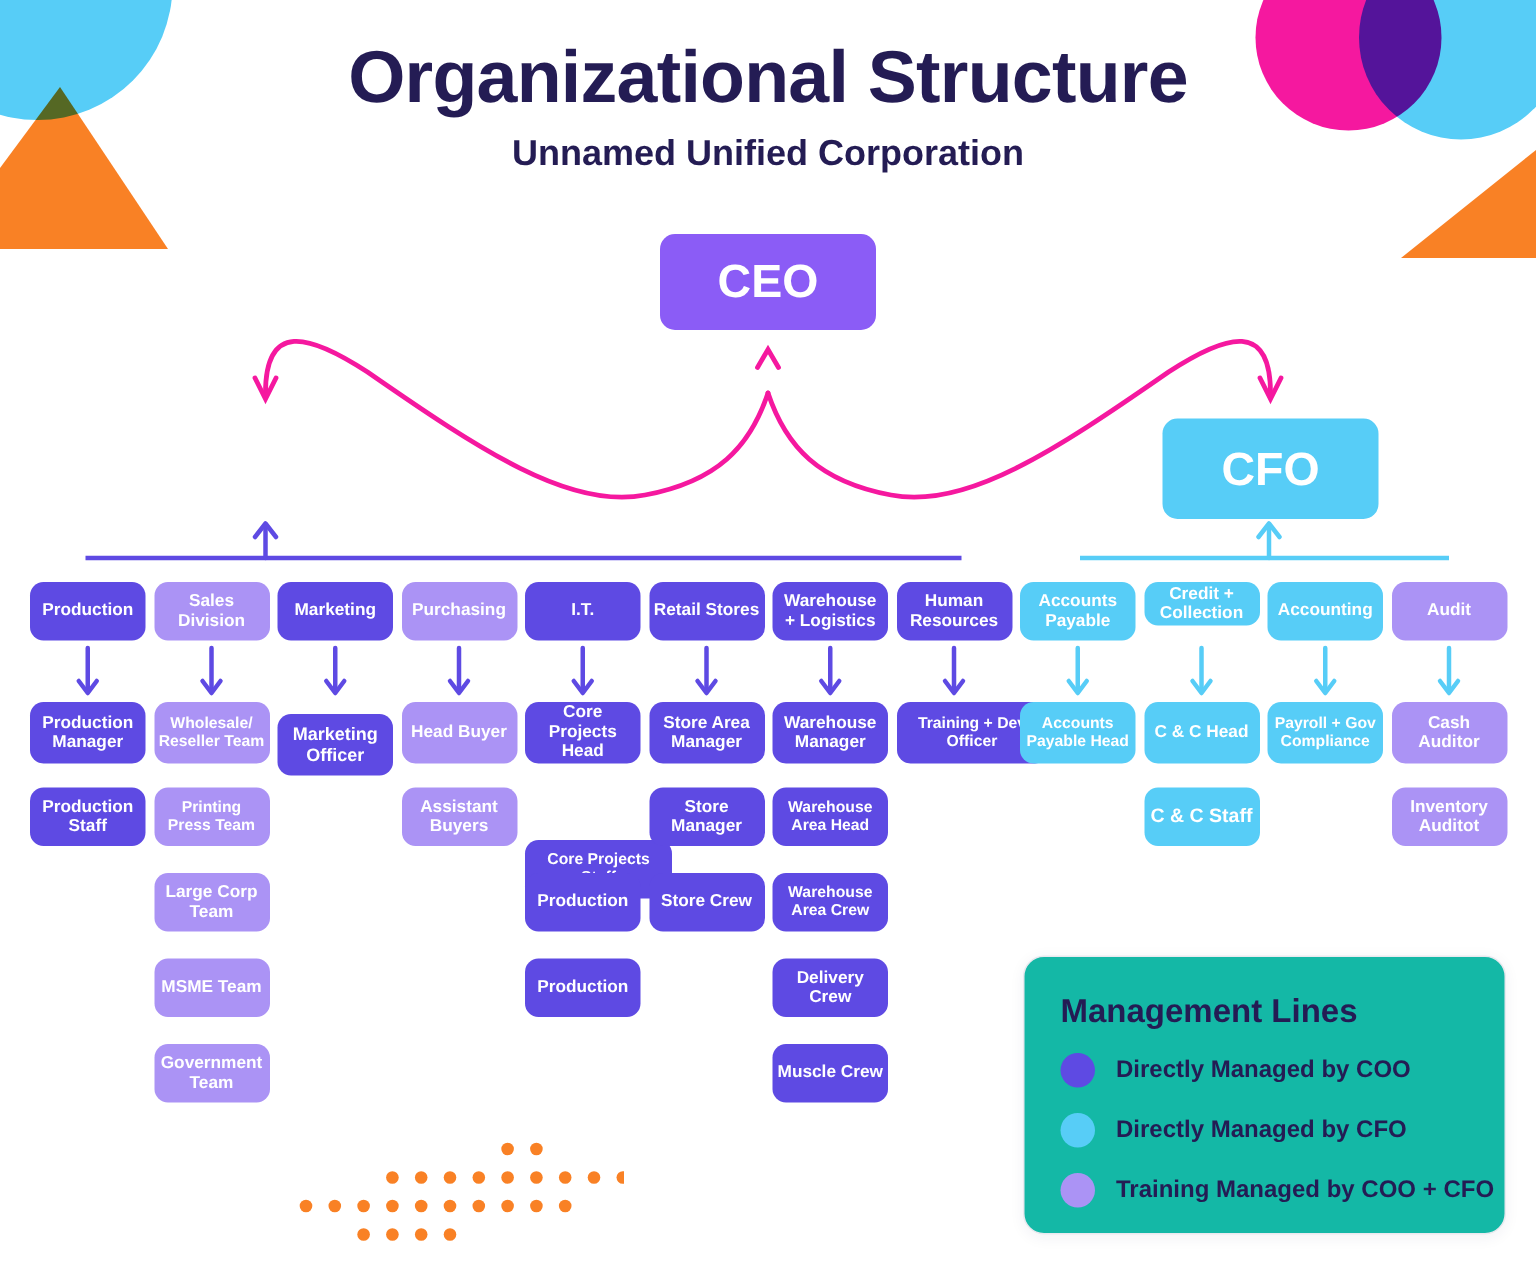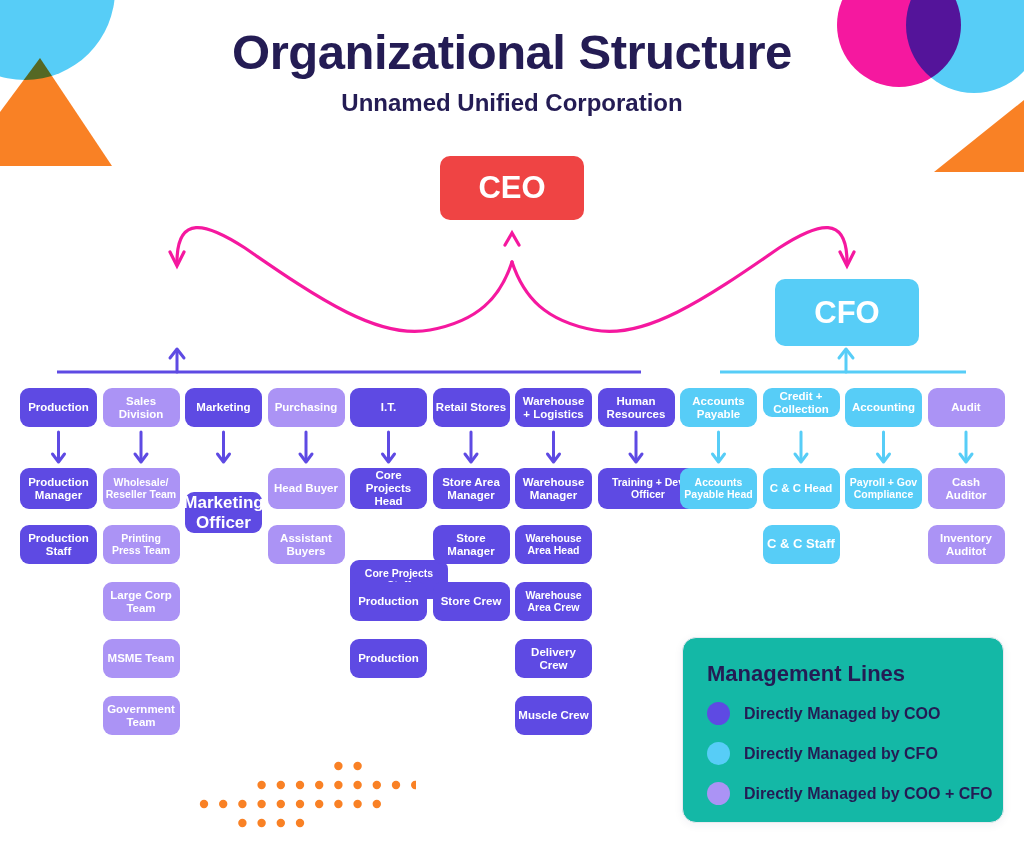--- a/index.html
+++ b/index.html
@@ -25,21 +25,21 @@
   #subtitle{
     position:absolute;left:0;top:89px;width:1024px;text-align:center;
     font-size:24px;font-weight:bold;color:#241c54;
   }
 
   
   .exec{
     position:absolute;border-radius:10px;display:flex;align-items:center;
     justify-content:center;color:#fff;font-weight:bold;
   }
-  #ceo-box{left:440px;top:156px;width:144px;height:64px;background:#ef4444;font-size:31px;}
+  #ceo-box{left:440px;top:156px;width:144px;height:64px;background:#8b5cf6;font-size:31px;}
   #coo-box{left:105px;top:279px;width:144px;height:67px;background:#5e4ae3;font-size:31px;}
   #cfo-box{left:775px;top:279px;width:144px;height:67px;background:#57cdf7;font-size:31px;}
 
   
   #links{position:absolute;left:0;top:0;width:1024px;height:853px;}
 
   
   .node{
     position:absolute;border-radius:9px;color:#ffffff;
     display:flex;align-items:center;justify-content:center;text-align:center;
@@ -135,21 +135,21 @@
       <div class="node c-coo" style="left: 20px; top: 388px; width: 77px; height: 39px; font-size: 11.5px;">Production</div>
       <div class="node c-coo" style="left: 20px; top: 468px; width: 77px; height: 41px; font-size: 11.5px;">Production Manager</div>
       <div class="node c-coo" style="left: 20px; top: 525px; width: 77px; height: 39px; font-size: 11.5px;">Production Staff</div>
       <div class="node c-both" style="left: 102.5px; top: 388px; width: 77px; height: 39px; font-size: 11.5px;">Sales Division</div>
       <div class="node c-both" style="left: 102.5px; top: 468px; width: 77px; height: 41px; font-size: 10.5px;">Wholesale/ Reseller Team</div>
       <div class="node c-both" style="left: 102.5px; top: 525px; width: 77px; height: 39px; font-size: 10.5px;">Printing Press Team</div>
       <div class="node c-both" style="left: 102.5px; top: 582px; width: 77px; height: 39px; font-size: 11.5px;">Large Corp Team</div>
       <div class="node c-both" style="left: 102.5px; top: 639px; width: 77px; height: 39px; font-size: 11.5px;">MSME Team</div>
       <div class="node c-both" style="left: 102.5px; top: 696px; width: 77px; height: 39px; font-size: 11.5px;">Government Team</div>
       <div class="node c-coo" style="left: 185px; top: 388px; width: 77px; height: 39px; font-size: 11.5px;">Marketing</div>
-      <div class="node c-coo" style="left: 185px; top: 492px; width: 77px; height: 41px; font-size: 17px;">Marketing Officer</div>
+      <div class="node c-coo" style="left: 185px; top: 476px; width: 77px; height: 41px; font-size: 12px;">Marketing Officer</div>
       <div class="node c-both" style="left: 267.5px; top: 388px; width: 77px; height: 39px; font-size: 11.5px;">Purchasing</div>
       <div class="node c-both" style="left: 267.5px; top: 468px; width: 77px; height: 41px; font-size: 11.5px;">Head Buyer</div>
       <div class="node c-both" style="left: 267.5px; top: 525px; width: 77px; height: 39px; font-size: 11.5px;">Assistant Buyers</div>
       <div class="node c-coo" style="left: 350px; top: 388px; width: 77px; height: 39px; font-size: 11.5px;">I.T.</div>
       <div class="node c-coo" style="left: 350px; top: 468px; width: 77px; height: 41px; font-size: 11.5px;">Core Projects Head</div>
       <div class="node c-coo" style="left: 350px; top: 525px; width: 98px; height: 39px; font-size: 10.5px; margin-top: 35px;">Core Projects Staff</div>
       <div class="node c-coo" style="left: 350px; top: 582px; width: 77px; height: 39px; font-size: 11.5px;">Production</div>
       <div class="node c-coo" style="left: 350px; top: 639px; width: 77px; height: 39px; font-size: 11.5px;">Production</div>
       <div class="node c-coo" style="left: 432.5px; top: 388px; width: 77px; height: 39px; font-size: 11.5px;">Retail Stores</div>
       <div class="node c-coo" style="left: 432.5px; top: 468px; width: 77px; height: 41px; font-size: 11.5px;">Store Area Manager</div>
@@ -208,17 +208,17 @@
     <div class="legend-row" style="top:64px">
       <span class="legend-dot" style="background: rgb(94, 74, 227);"></span>
       <span class="legend-label">Directly Managed by COO</span>
     </div>
     <div class="legend-row" style="top:104px">
       <span class="legend-dot" style="background: rgb(87, 205, 247);"></span>
       <span class="legend-label">Directly Managed by CFO</span>
     </div>
     <div class="legend-row" style="top:144px">
       <span class="legend-dot" style="background: rgb(171, 147, 245);"></span>
-      <span class="legend-label">Directly Managed by COO + CFO</span>
+      <span class="legend-label">Training Managed by COO + CFO</span>
     </div>
   </div>
 
 </div>
 
 </body></html>

